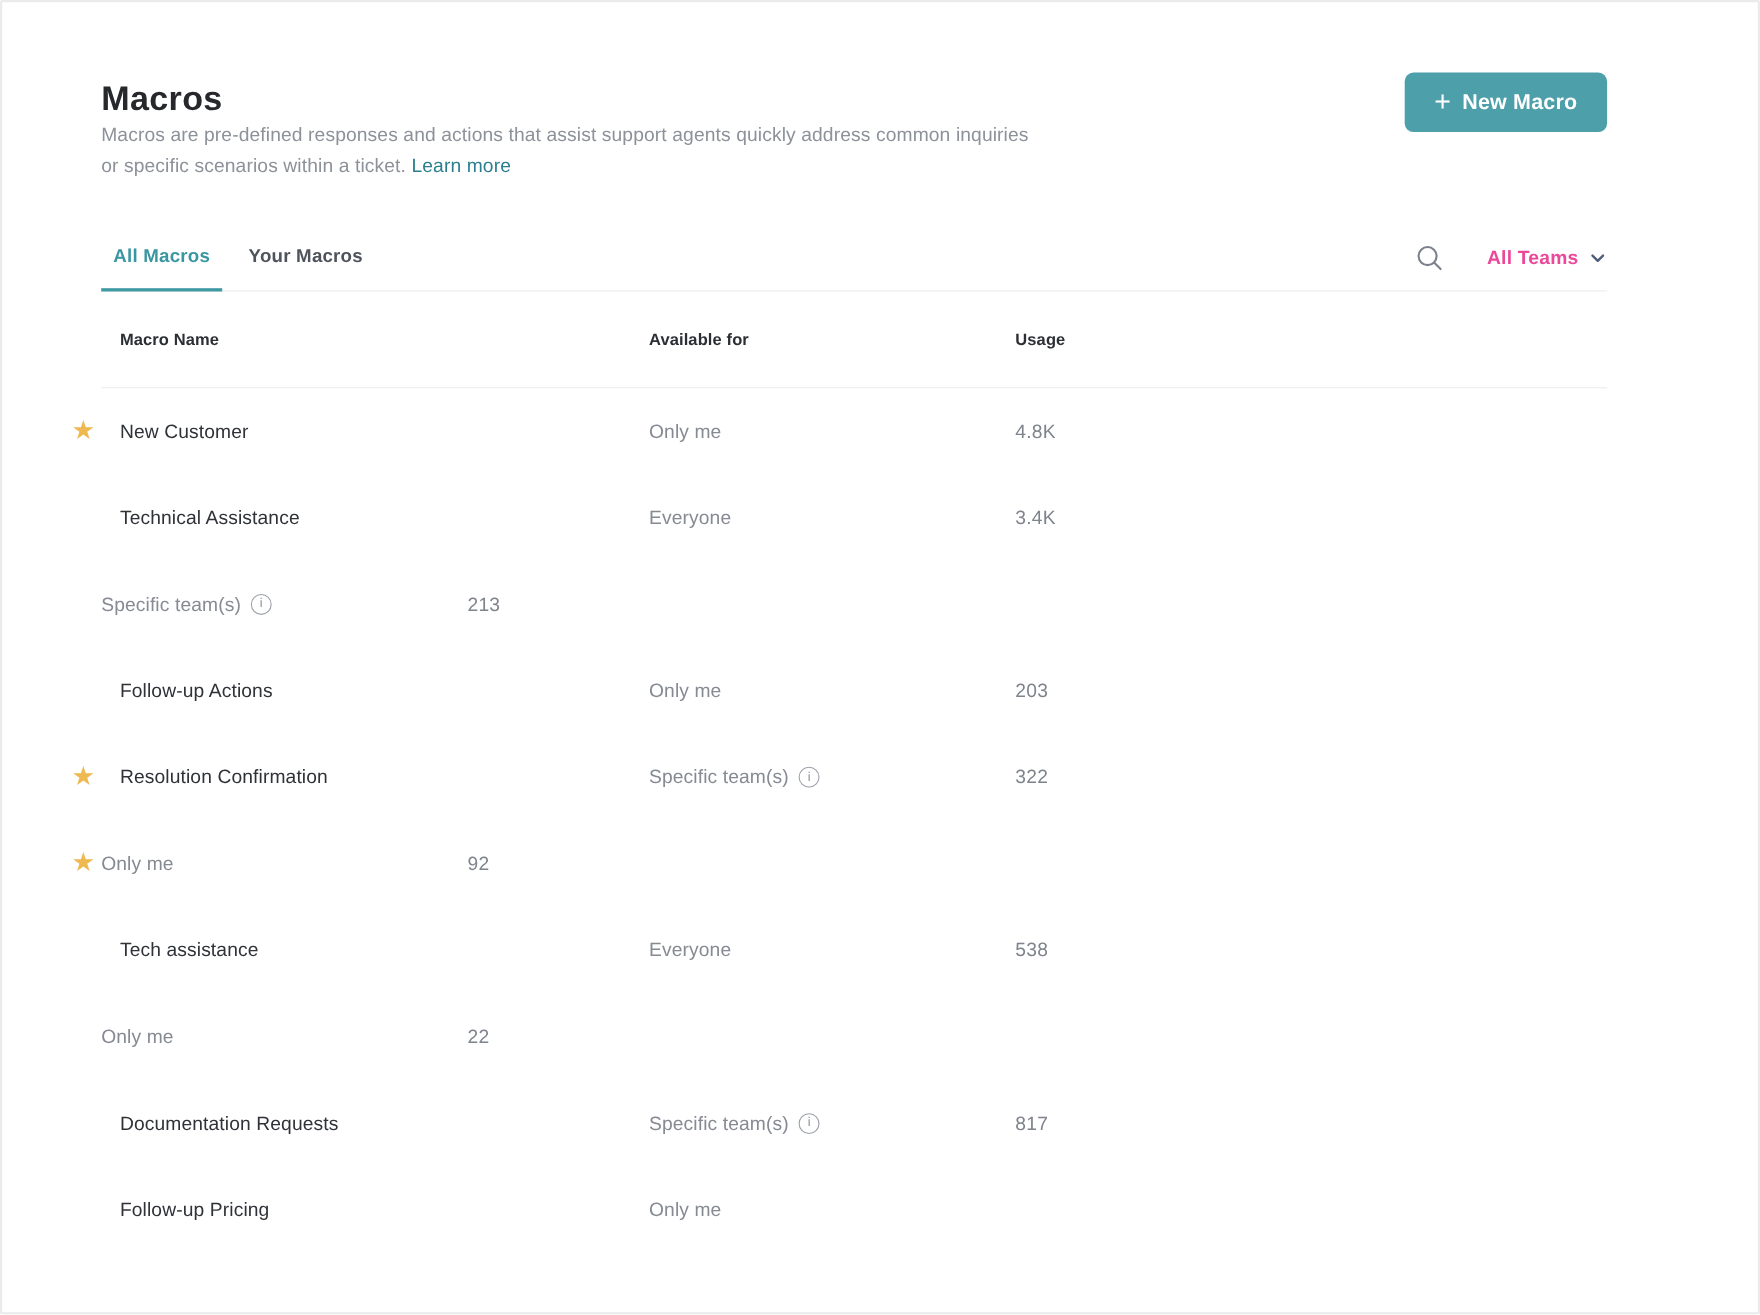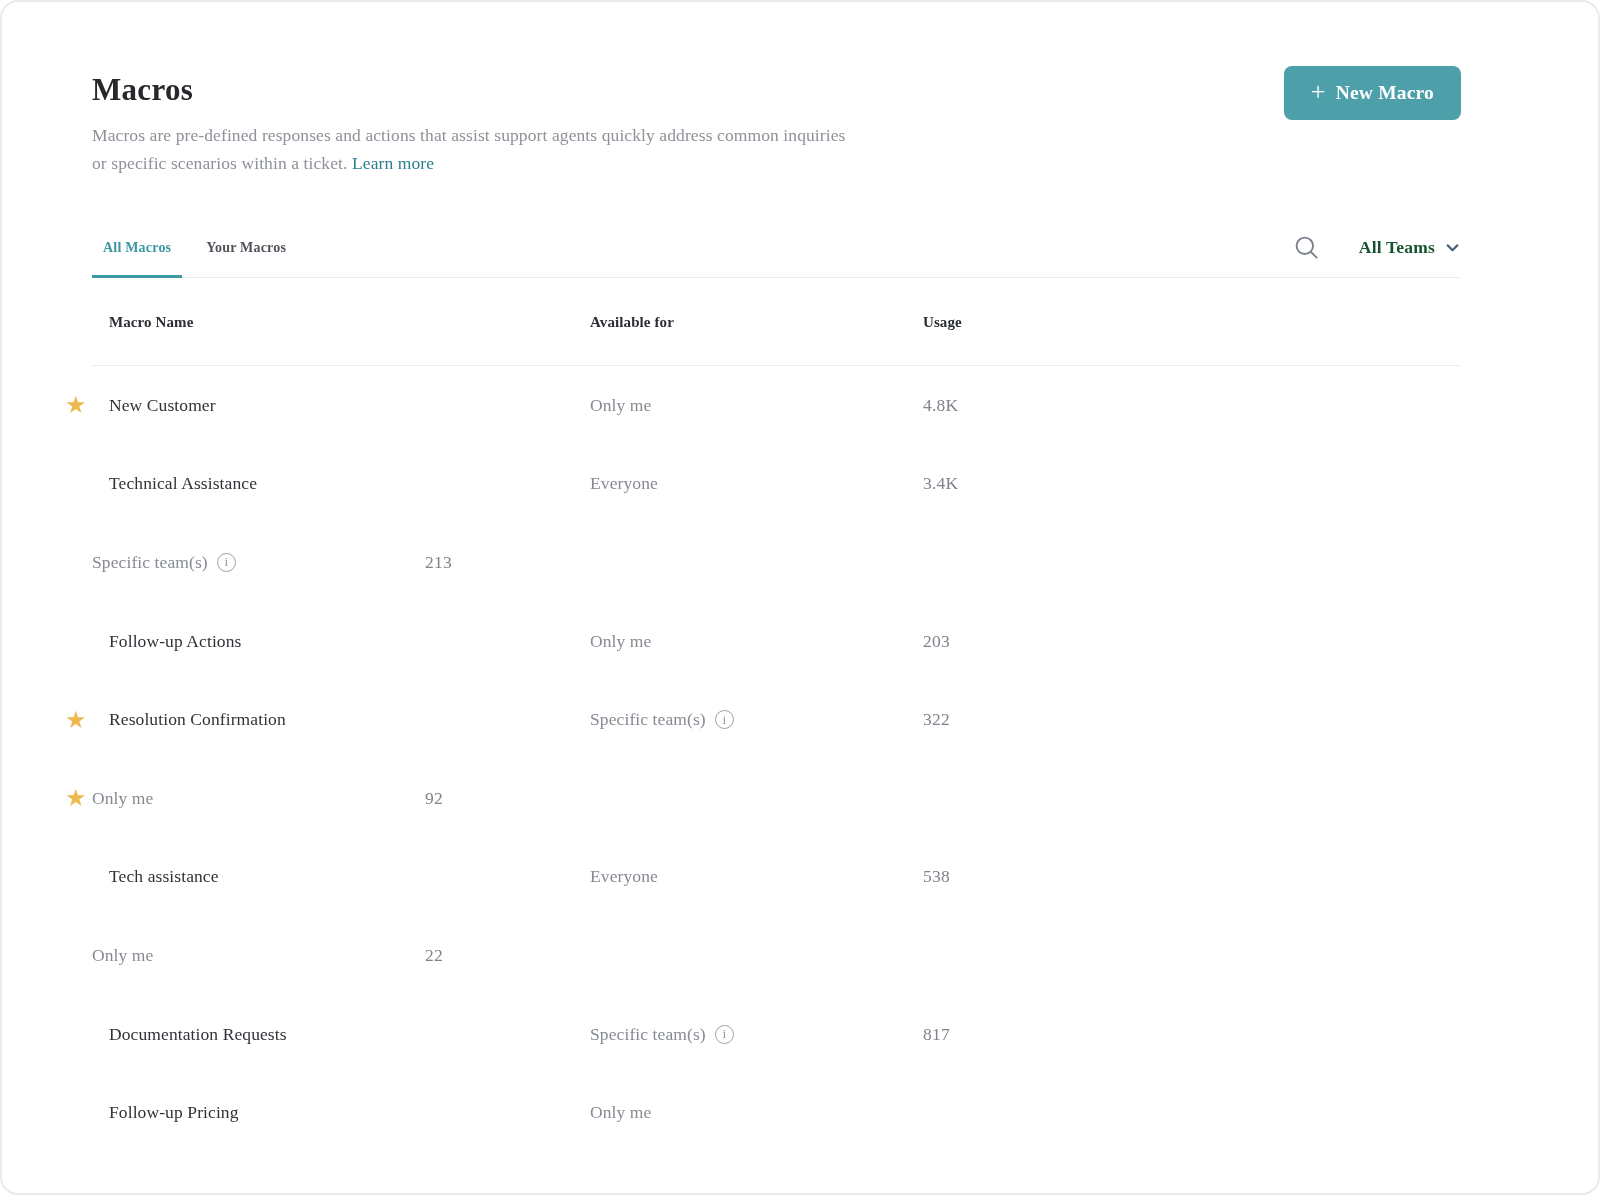--- a/index.html
+++ b/index.html
@@ -5,64 +5,63 @@
   * { margin:0; padding:0; box-sizing:border-box; }
   html,body { background:#fff; }
   body {
     width:1600px; height:1195px;
     font-family:"Liberation Sans", sans-serif;
     position:relative;
   }
   .page {
     position:absolute; inset:0;
     border:2px solid #e9eaec;
-    border-radius:18px;
+    border-radius:2px;
     background:#ffffff;
     overflow:hidden;
-    font-family:Liberation Serif, serif;
   }
   .content { padding:0 137px 0 90px; }
 
   
   .header { display:flex; justify-content:space-between; align-items:flex-start; padding-top:64px; }
   .page-title {
     font-size:31px; font-weight:700; color:#26282c; letter-spacing:.3px; margin-top:6px;
   }
   .desc {
-    margin-top:13px; font-size:17.5px; line-height:28px; color:#8d9199; letter-spacing:.1px;
+    font-size:17.5px; line-height:28px; color:#8d9199; letter-spacing:.1px;
   }
   .desc .line1 { display:block; }
   .learn-more { color:#2b7f8e; text-decoration:none; cursor:pointer; }
   .new-macro-btn {
     display:flex; align-items:center; gap:10px;
     background:var(--accent,#4d9faa); color:#fff; border:none; cursor:pointer;
     height:54px; padding:0 27px; border-radius:8px;
     font-family:inherit; font-size:19.5px; font-weight:600; letter-spacing:.2px;
     flex:none;
   }
   .new-macro-btn .plus { font-size:26px; font-weight:400; line-height:1; margin-top:-2px; }
 
   
   .toolbar {
     margin-top:57px;
     display:flex; justify-content:space-between; align-items:flex-end;
     border-bottom:1px solid #ececef;
   }
   .tabs { display:flex; gap:13px; }
   .tab {
-    padding:2px 11px 19px; font-size:14px; font-weight:600; color:#4f545c;
+    padding:2px 11px 19px; font-size:17px; font-weight:600; color:#4f545c;
     cursor:pointer; border-bottom:3px solid transparent; margin-bottom:-1px;
     letter-spacing:.2px;
   }
   .tab.active { color:#3a96a1; border-bottom-color:#3f99a3; }
   .toolbar-right { display:flex; align-items:center; gap:39px; padding-bottom:16px; }
   .search-btn { background:none; border:none; cursor:pointer; display:flex; padding:0; }
   .team-filter {
     display:flex; align-items:center; gap:9px; cursor:pointer;
-    font-size:17.5px; font-weight:600; color:#14532d; letter-spacing:.2px;
+    font-size:17.5px; font-weight:600; color:#ec4899; letter-spacing:.2px;
   }
 
   
   .thead { display:flex; padding:36px 0 34px; border-bottom:1px solid #ededf0; }
   .th { font-size:15px; font-weight:600; color:#2b2e33; letter-spacing:.1px; }
   .tr { display:flex; align-items:center; height:78.6px; position:relative; cursor:default; }
   .col-name  { width:498px; padding-left:17px; }
   .col-avail { width:333px; display:flex; align-items:center; gap:9px; }
   .col-usage { flex:1; }
   .td.col-name  { font-size:17.5px; color:#2f3237; letter-spacing:.1px; }

